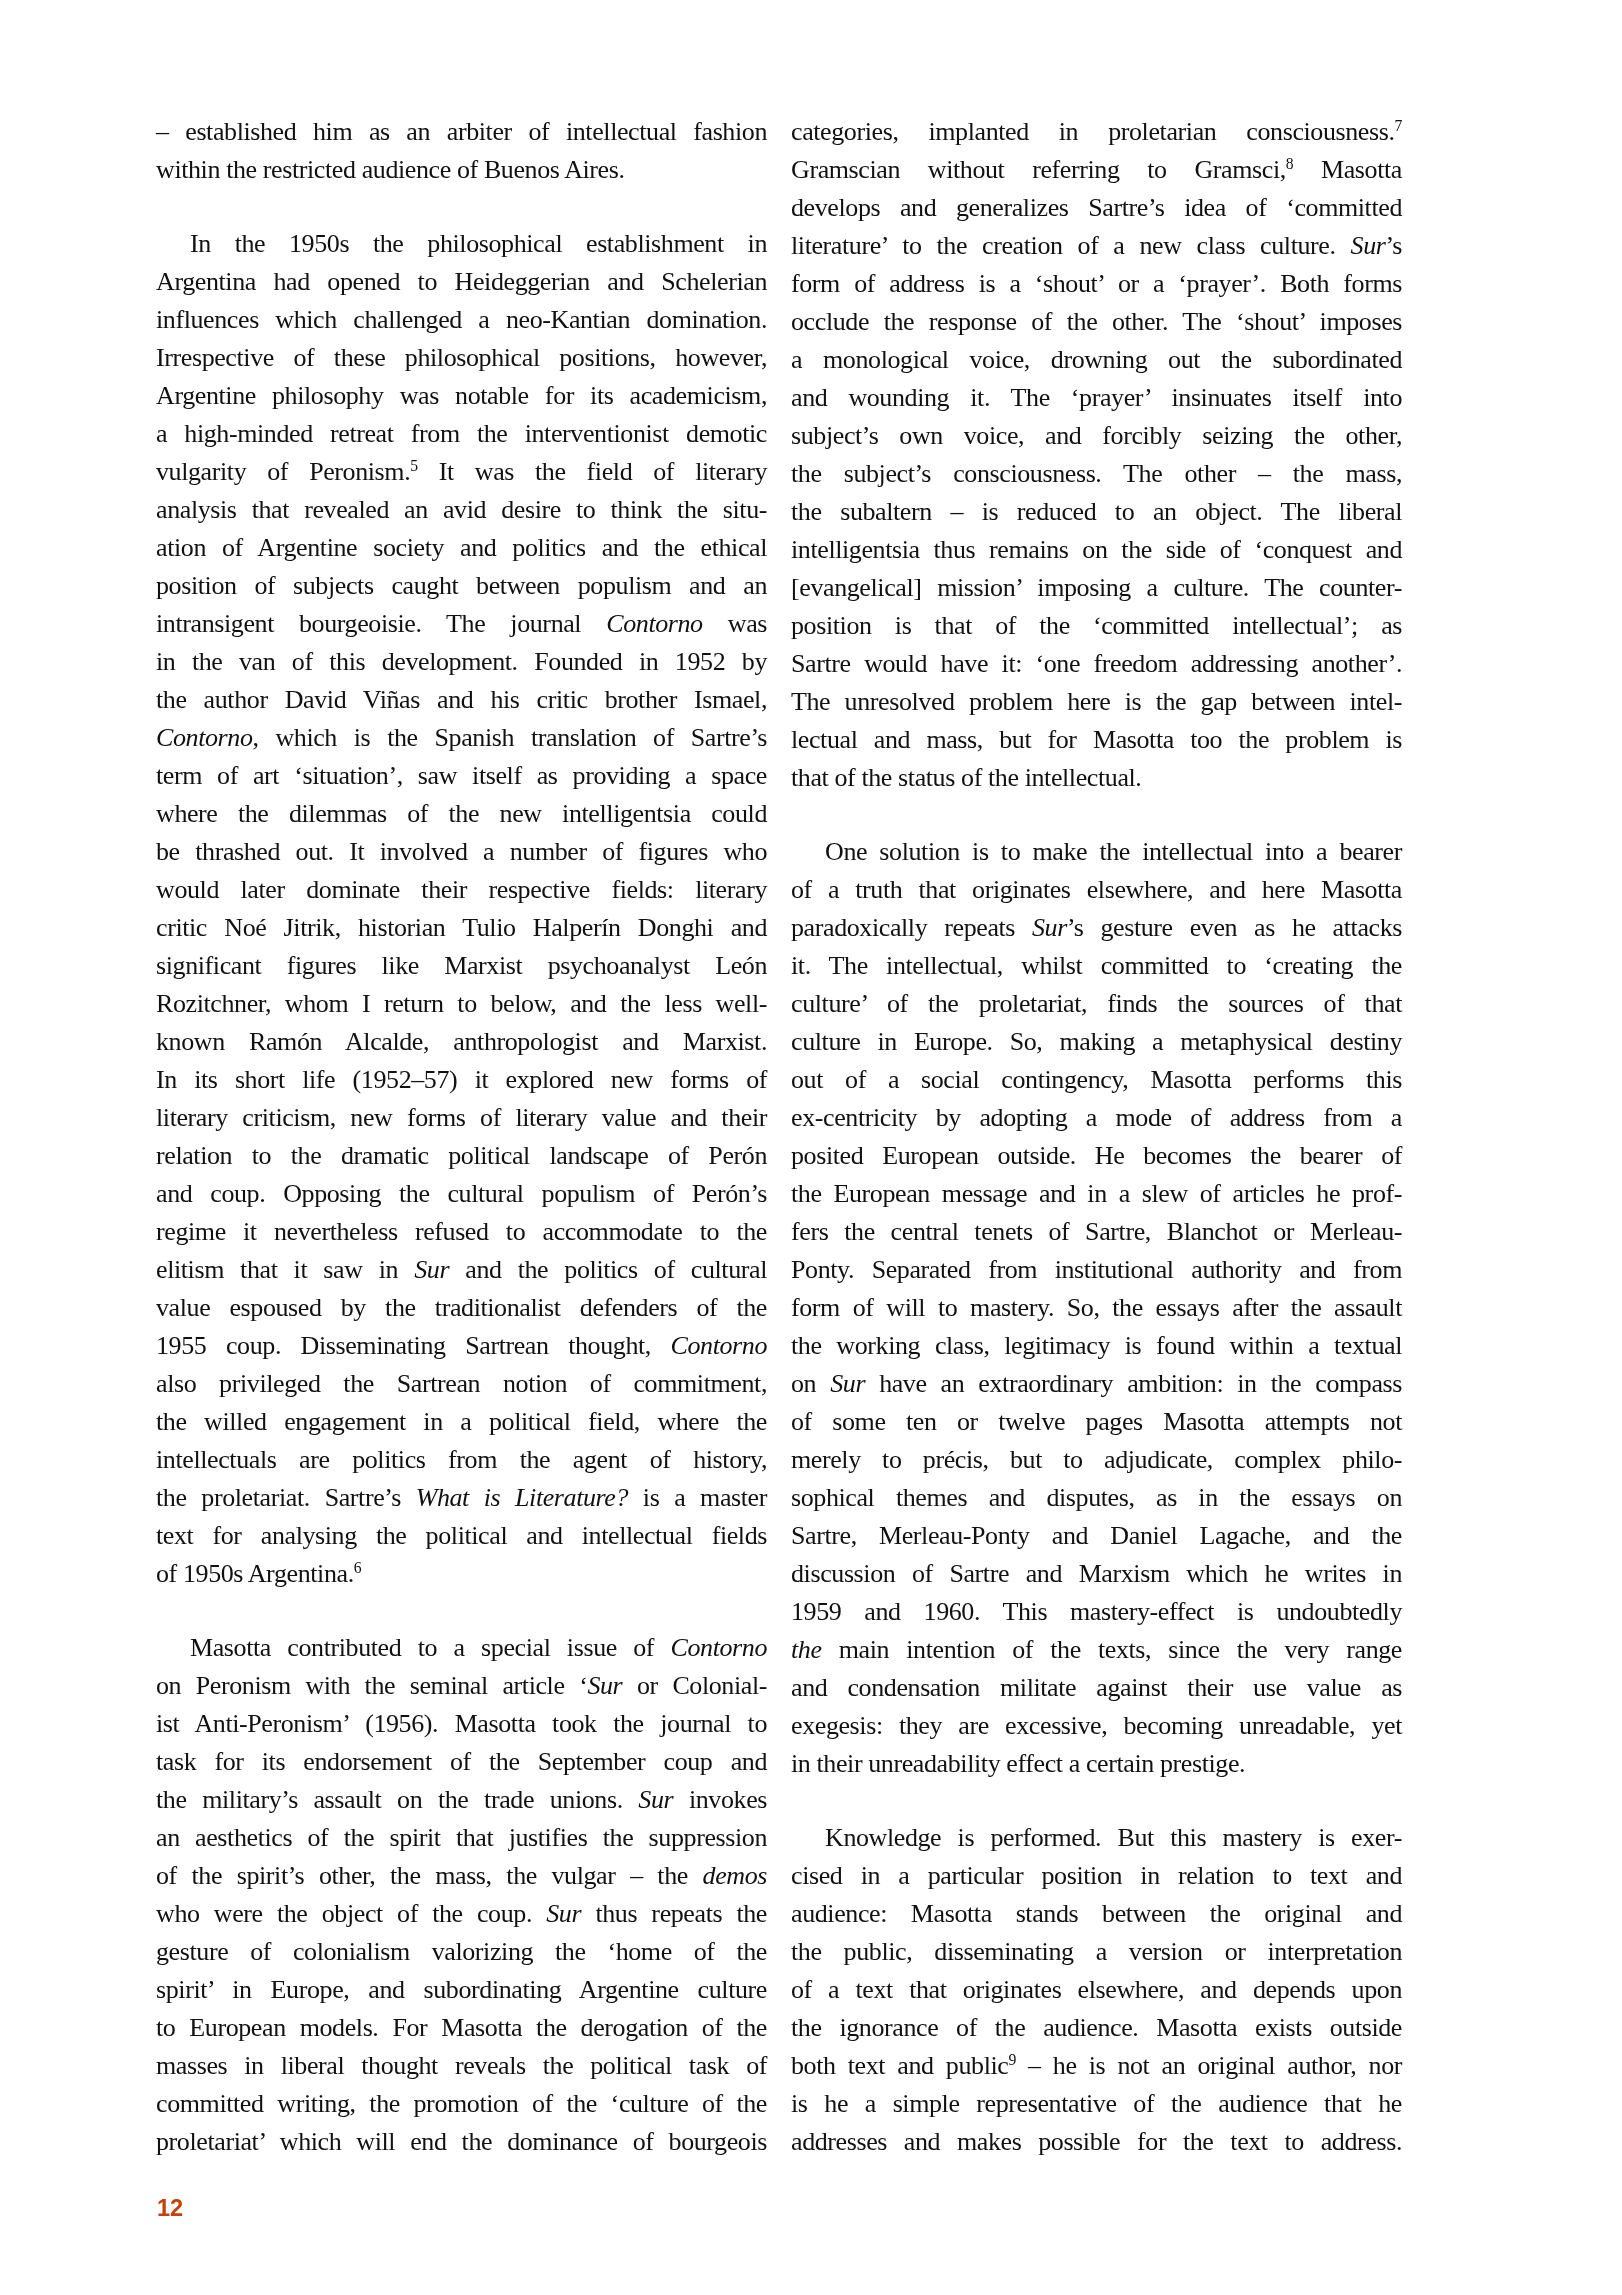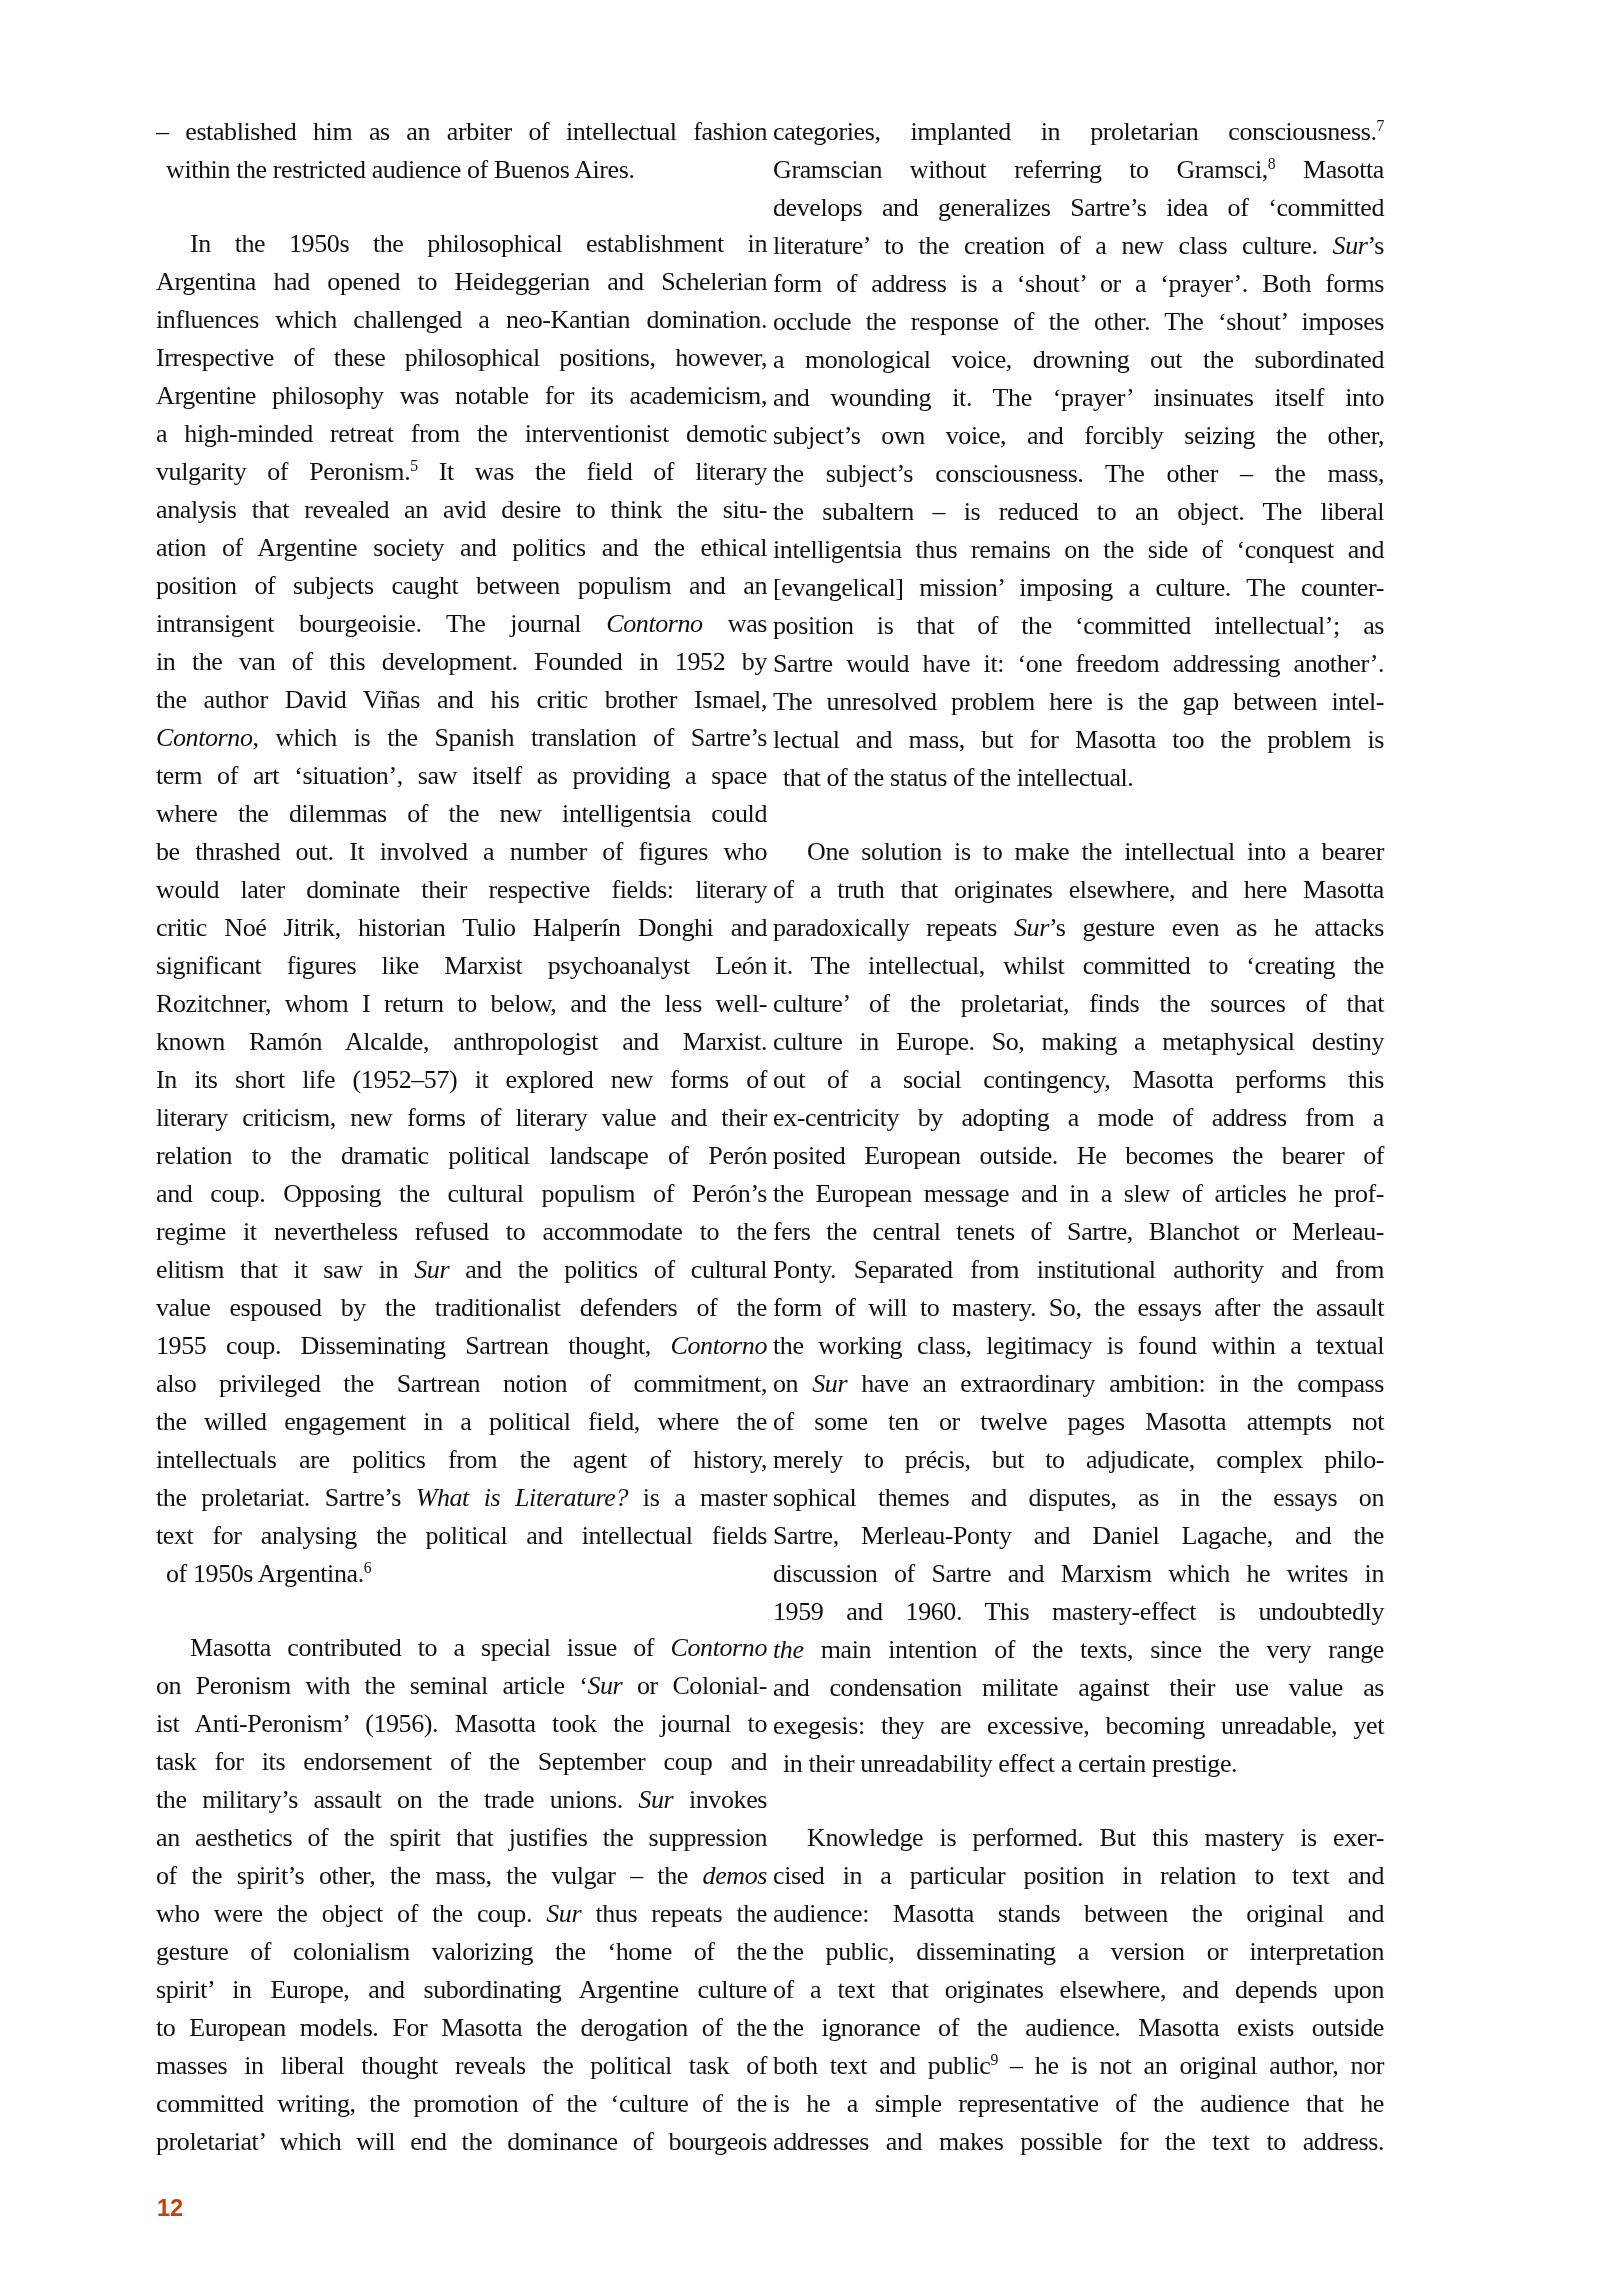--- a/index.html
+++ b/index.html
@@ -9,30 +9,30 @@
       position: absolute;
       top: 113px;
       width: 611px;
       font-family: "Liberation Serif", "DejaVu Serif", serif;
       font-size: 26px;
       line-height: 38px;
       color: #111111;
       letter-spacing: -0.4px;
     }
     .col-left { left: 156px; }
-    .col-right { left: 773px; }
+    .col-right { left: 791px; }
     .line {
       display: block;
       height: 38px;
       white-space: nowrap;
       text-align: justify;
       text-align-last: justify;
       overflow: visible;
     }
-    .line.last { text-align-last: left; margin-left: 10px; }
+    .line.last { text-align-last: left; }
     .line.indent { text-indent: 34px; margin-top: 36px; }
     .line i, .line em { }
     sup { font-size: 15.7px; line-height: 0; vertical-align: 9.2px; }
     .page-number {
       position: absolute;
       left: 157px;
       top: 2195px;
       font-family: "Liberation Sans", "DejaVu Sans", sans-serif;
       font-weight: bold;
       font-size: 23.6px;

